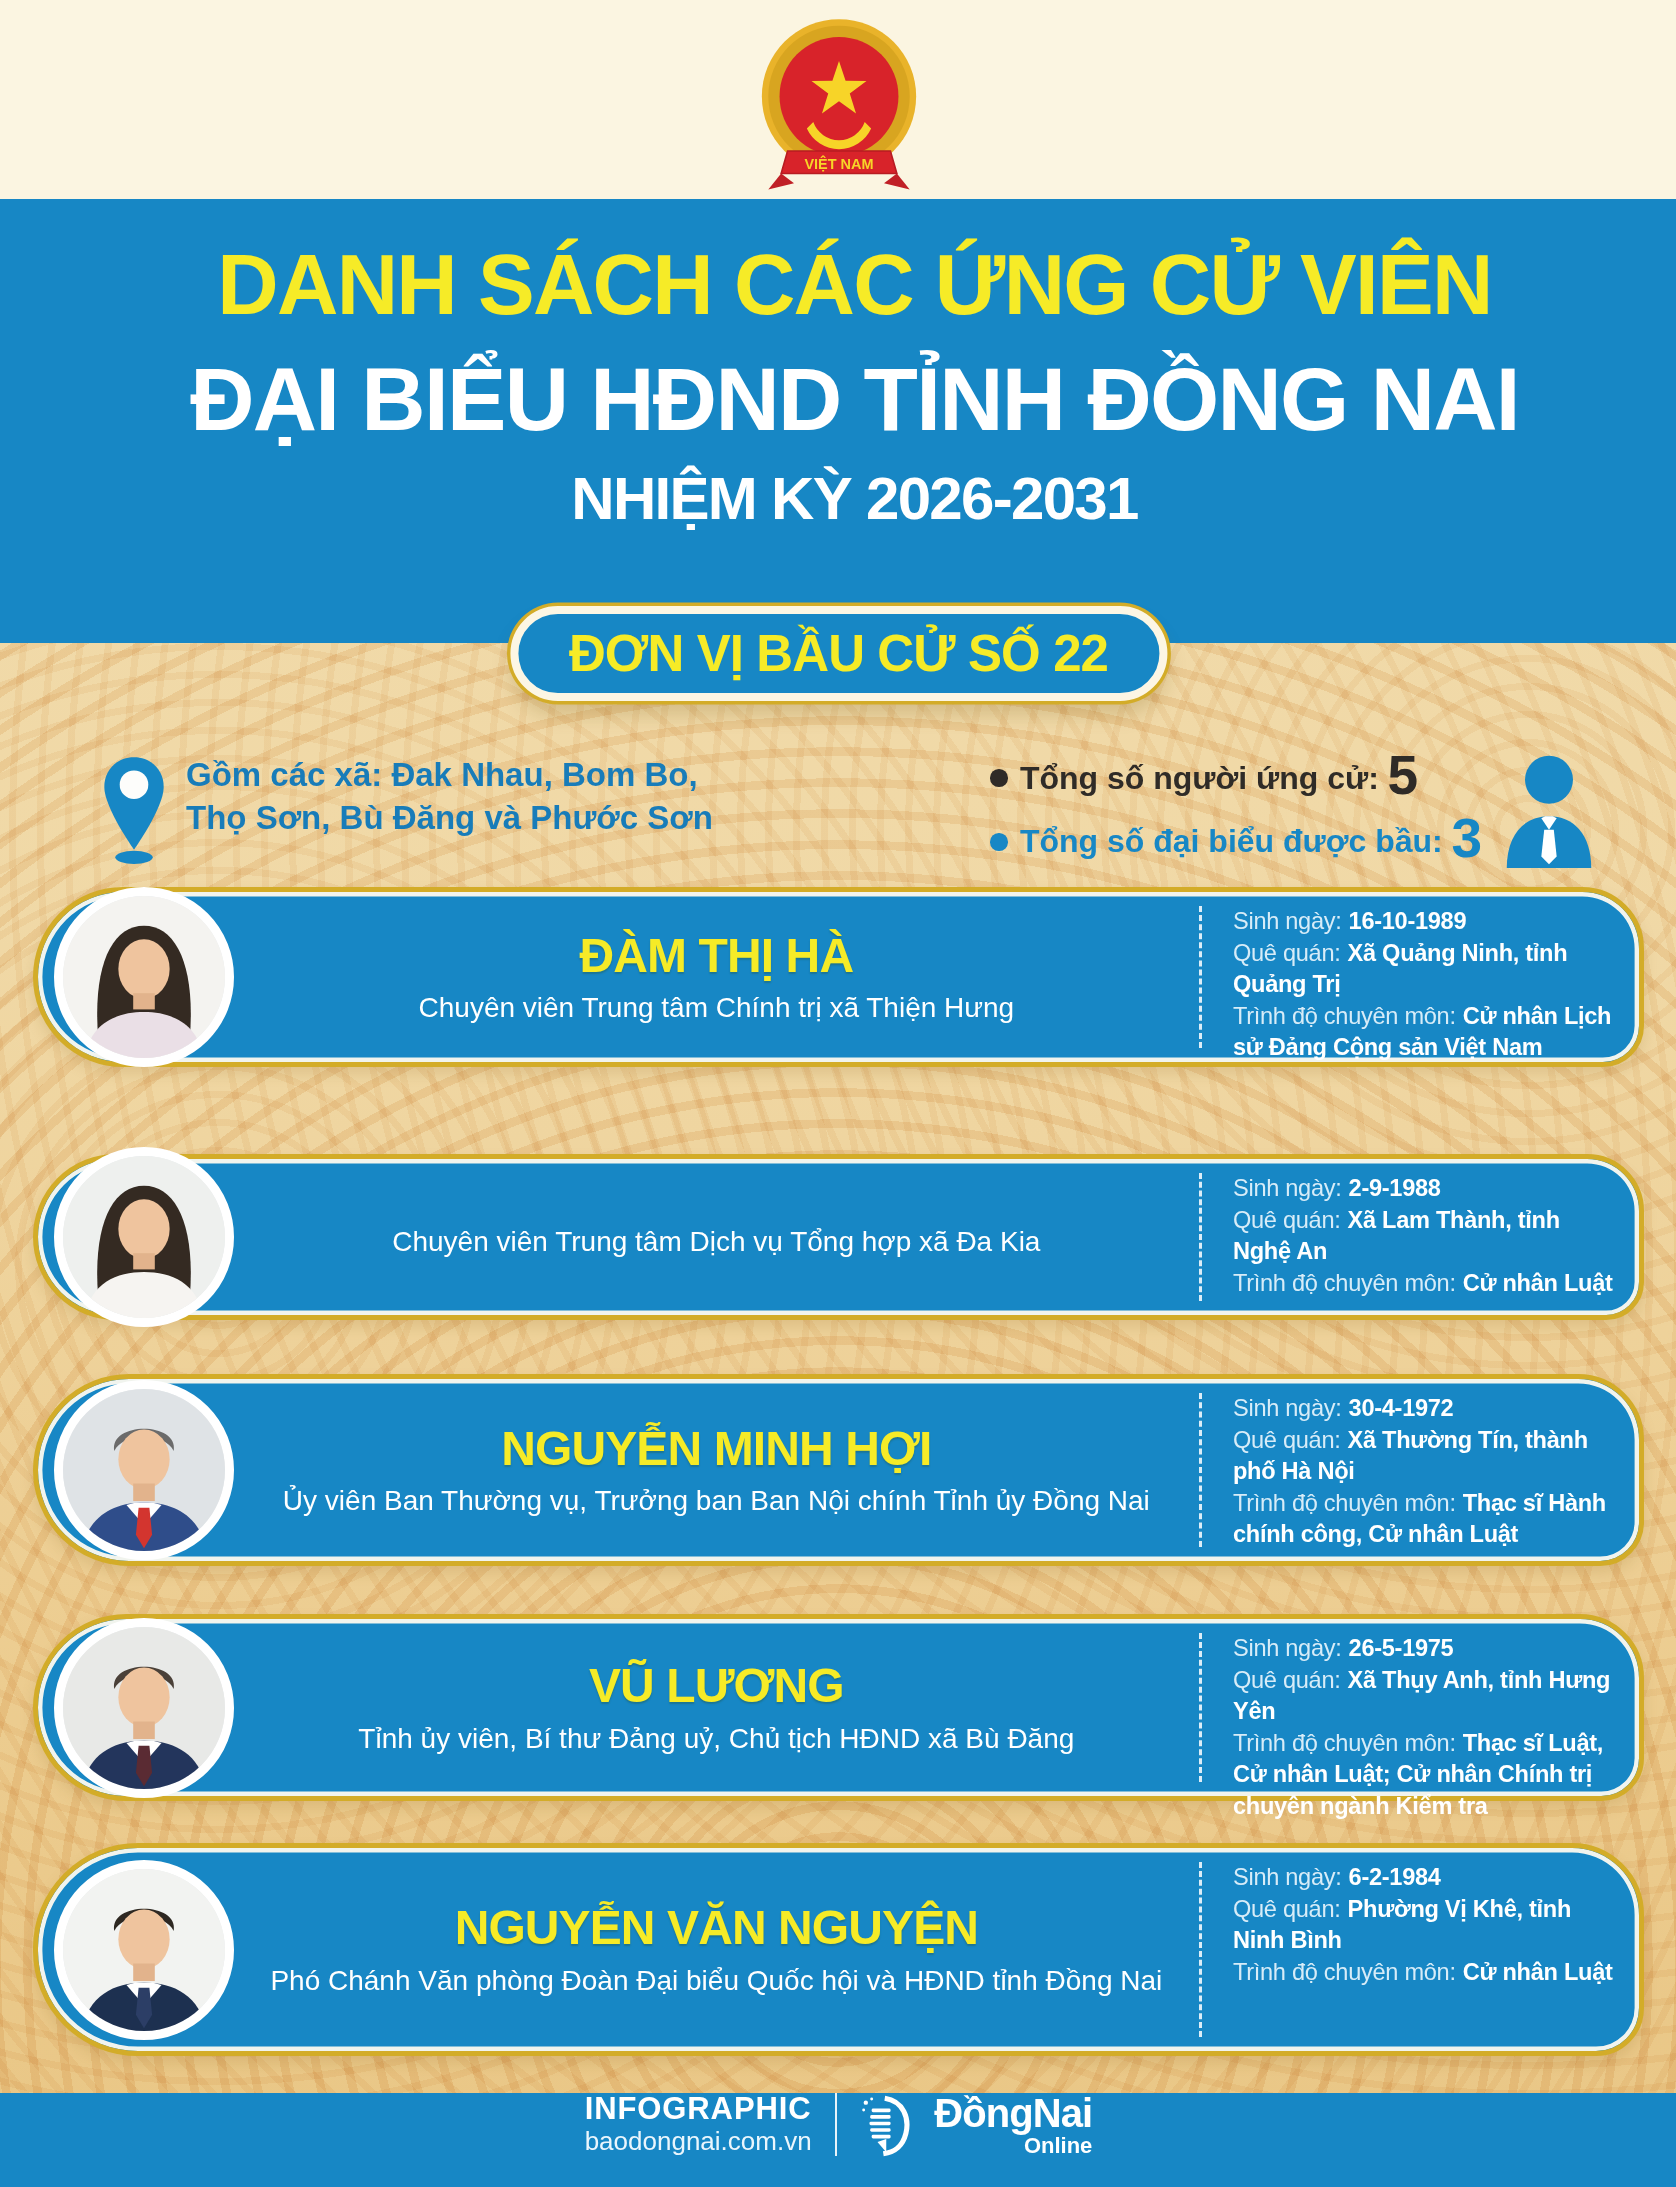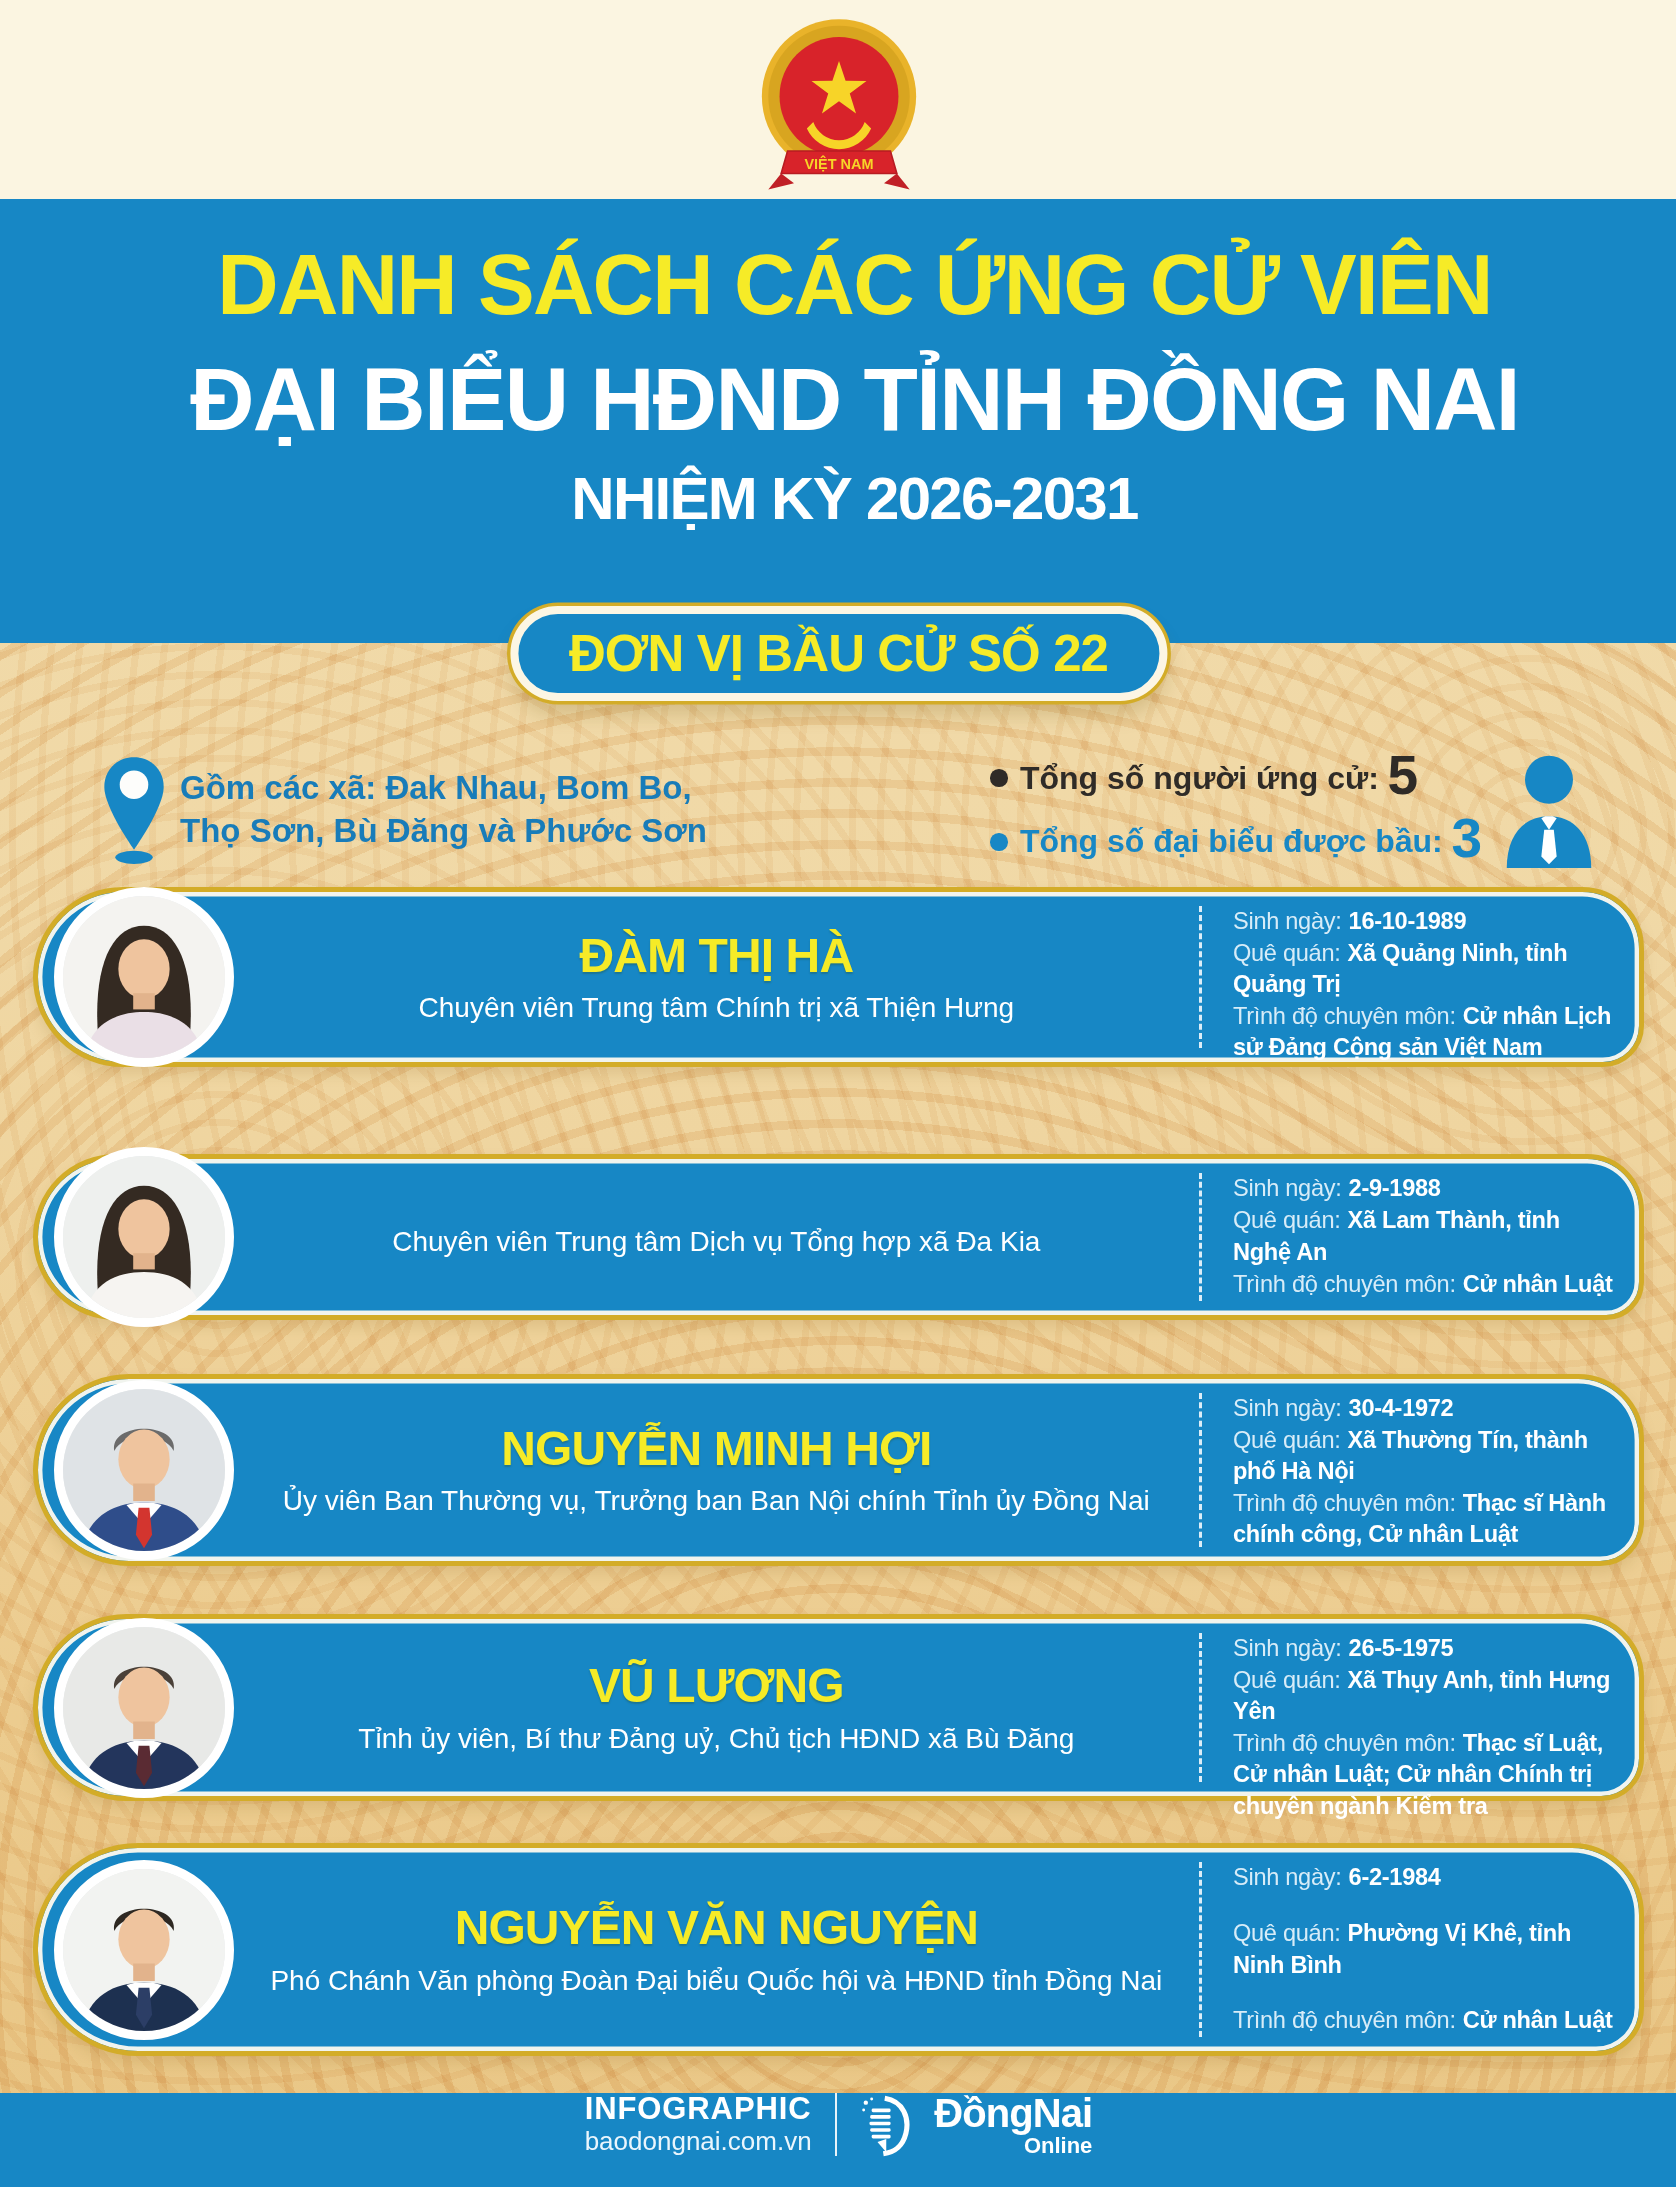--- a/index.html
+++ b/index.html
@@ -23,21 +23,21 @@
   .t2{color:#ffffff;font-size:89px;}
   .t3{color:#ffffff;font-size:60px;}
   
   .badge{position:absolute;top:606px;left:50%;transform:translateX(-50%);
     background:#1787c5;color:#f6eb27;font-weight:bold;font-size:51px;letter-spacing:-0.9px;
     padding:0 51px;height:79px;line-height:79px;border-radius:51px;white-space:nowrap;
     border:8.7px solid #fcf6e4;box-shadow:0 0 0 3.5px #d3ac28,0 14px 19px rgba(120,90,20,.22);z-index:6;}
   
   .info-row{position:absolute;top:738px;left:0;right:0;height:144px;padding:0 80px 0 101px;
     box-sizing:border-box;display:flex;justify-content:space-between;align-items:center;}
-  .info-left{display:flex;align-items:center;gap:13px;}
+  .info-left{display:flex;align-items:flex-start;gap:19px;}
   .pin-svg{width:66px;height:112px;flex:none;}
   .area-text{max-width:542px;color:#187cb9;font-weight:bold;font-size:33px;line-height:1.3;}
   .info-right{display:flex;align-items:center;gap:19px;}
   .totals{display:flex;flex-direction:column;gap:8.7px;}
   .total-line{display:flex;align-items:center;white-space:nowrap;}
   .dot{width:17.5px;height:17.5px;border-radius:50%;flex:none;margin-right:12.2px;}
   .dark .dot{background:#2f2b27;} .blue .dot{background:#1787c5;}
   .total-label{font-weight:bold;font-size:32px;}
   .dark .total-label{color:#2f2b27;} .blue .total-label{color:#1787c5;}
   .total-num{font-weight:bold;font-size:55px;line-height:1;margin-left:8.7px;transform:translateY(-2.6px);}
@@ -55,21 +55,21 @@
   .card4{height:187px;margin-bottom:42px;}
   .card5{height:213px;}
   .photo{width:180px;height:180px;margin-left:15.7px;flex:none;border-radius:50%;
     border:9.6px solid #ffffff;box-sizing:border-box;overflow:hidden;background:#e9ecef;z-index:2;}
   .avatar{width:100%;height:100%;display:block;}
   .card-main{flex:1;text-align:center;padding:0 12.2px;min-width:0;}
   .name{margin:0;color:#f6eb27;font-size:48px;font-weight:bold;letter-spacing:-0.9px;line-height:1.12;
     text-shadow:0 1.7px 1.7px rgba(40,70,20,.28);white-space:nowrap;}
   .role{margin:8.7px 0 0;color:#ffffff;font-size:28px;line-height:1.2;white-space:nowrap;}
   .details{width:419px;flex:none;align-self:stretch;margin:14px 0;padding-left:31px;
-    border-left:3.5px dashed rgba(255,255,255,.85);display:flex;flex-direction:column;justify-content:space-between;
+    border-left:3.5px dashed rgba(255,255,255,.85);display:flex;flex-direction:column;justify-content:flex-start;
     font-size:23.6px;letter-spacing:-0.3px;color:#d7ecf8;line-height:1.34;box-sizing:border-box;}
   .dline{margin:0;}
   .dline b{color:#ffffff;}
   .lbl{margin-right:.3em;}
   
   .hair{fill:#342a22}.skin{fill:#efc49e}.skin2{fill:#e2b38c}.shirt{fill:#ffffff}
   .card1 .pbg{fill:#f4f3f0}.card1 .top{fill:#eadfe6}
   .card2 .pbg{fill:#eef0ee}.card2 .top{fill:#f6f4f1}
   .card3 .pbg{fill:#dfe3e6}.card3 .hair{fill:#6b6b6b}.card3 .suit{fill:#2f4d8a}.card3 .tie{fill:#d3352f}
   .card4 .pbg{fill:#e8e9e7}.card4 .hair{fill:#4a4038}.card4 .suit{fill:#23355c}.card4 .tie{fill:#5a2b33}

